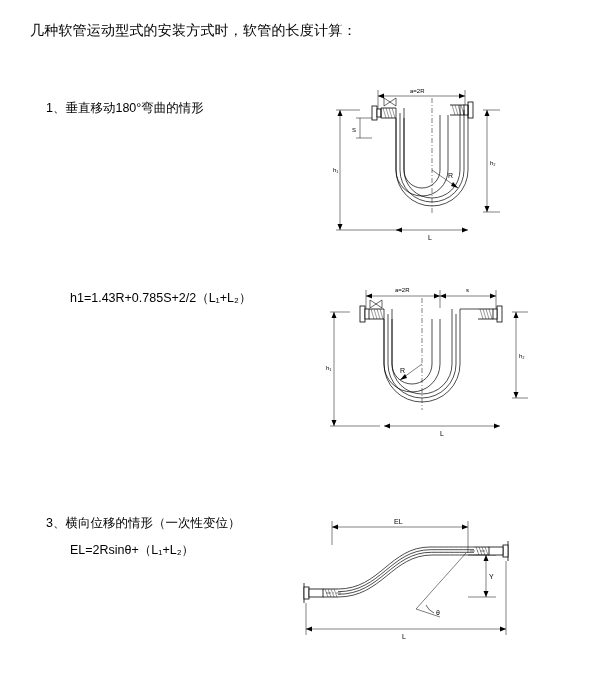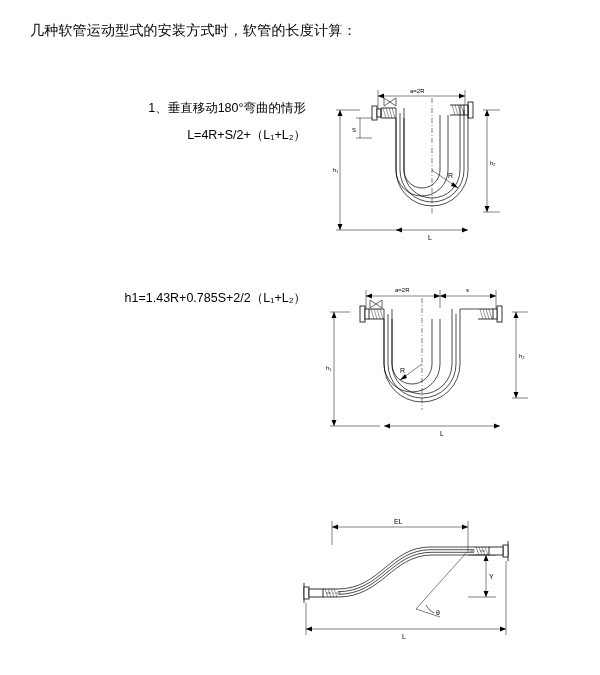--- a/index.html
+++ b/index.html
@@ -35,21 +35,20 @@
   }
   .sec1 { top: 100px; }
   .sec2 { top: 290px; }
   .sec3 { top: 515px; }
 
   .text-col {
     position: absolute;
     left: 46px;
     top: 0;
     width: 260px;
-    text-align: right;
   }
   .sec-title {
     font-size: 12.5px;
     white-space: nowrap;
     margin-bottom: 10px;
   }
   .formula {
     font-size: 12.5px;
     white-space: nowrap;
     margin-left: 24px;
@@ -79,21 +78,20 @@
 </head>
 <body>
 
 <div class="page">
 
   <div class="heading">几种软管运动型式的安装方式时，软管的长度计算：</div>
 
   <div class="section sec1">
     <div class="text-col">
       <div class="sec-title">1、垂直移动180°弯曲的情形</div>
-      <div class="formula">L=4R+S/2+（L₁+L₂）</div>
     </div>
 
     <div class="fig fig1">
       <svg width="260" height="200" viewBox="0 0 260 200">
 
         <line class="dim" x1="78" y1="16" x2="165" y2="16"></line>
         <line class="dim" x1="78" y1="10" x2="78" y2="30"></line>
         <line class="dim" x1="165" y1="10" x2="165" y2="30"></line>
         <path class="blk" d="M78 16 L84 13.5 L84 18.5 Z"></path>
         <path class="blk" d="M165 16 L159 13.5 L159 18.5 Z"></path>
@@ -229,20 +227,22 @@
         <path class="blk" d="M200 148 L194 145.5 L194 150.5 Z"></path>
         <text class="lbl7" x="140" y="158">L</text>
 
         <path class="thin" d="M70 22 L76 26 L70 30 Z M82 22 L76 26 L82 30 Z"></path>
       </svg>
     </div>
   </div>
 
   <div class="section sec3">
     <div class="text-col">
+      <div class="sec-title">3、横向位移的情形（一次性变位）</div>
+      <div class="formula">EL=2Rsinθ+（L₁+L₂）</div>
     </div>
 
     <div class="fig fig3">
       <svg width="280" height="140" viewBox="0 0 280 140">
 
         <line class="dim" x1="42" y1="22" x2="178" y2="22"></line>
         <line class="dim" x1="42" y1="16" x2="42" y2="40"></line>
         <line class="dim" x1="178" y1="16" x2="178" y2="48"></line>
         <path class="blk" d="M42 22 L48 19.5 L48 24.5 Z"></path>
         <path class="blk" d="M178 22 L172 19.5 L172 24.5 Z"></path>

